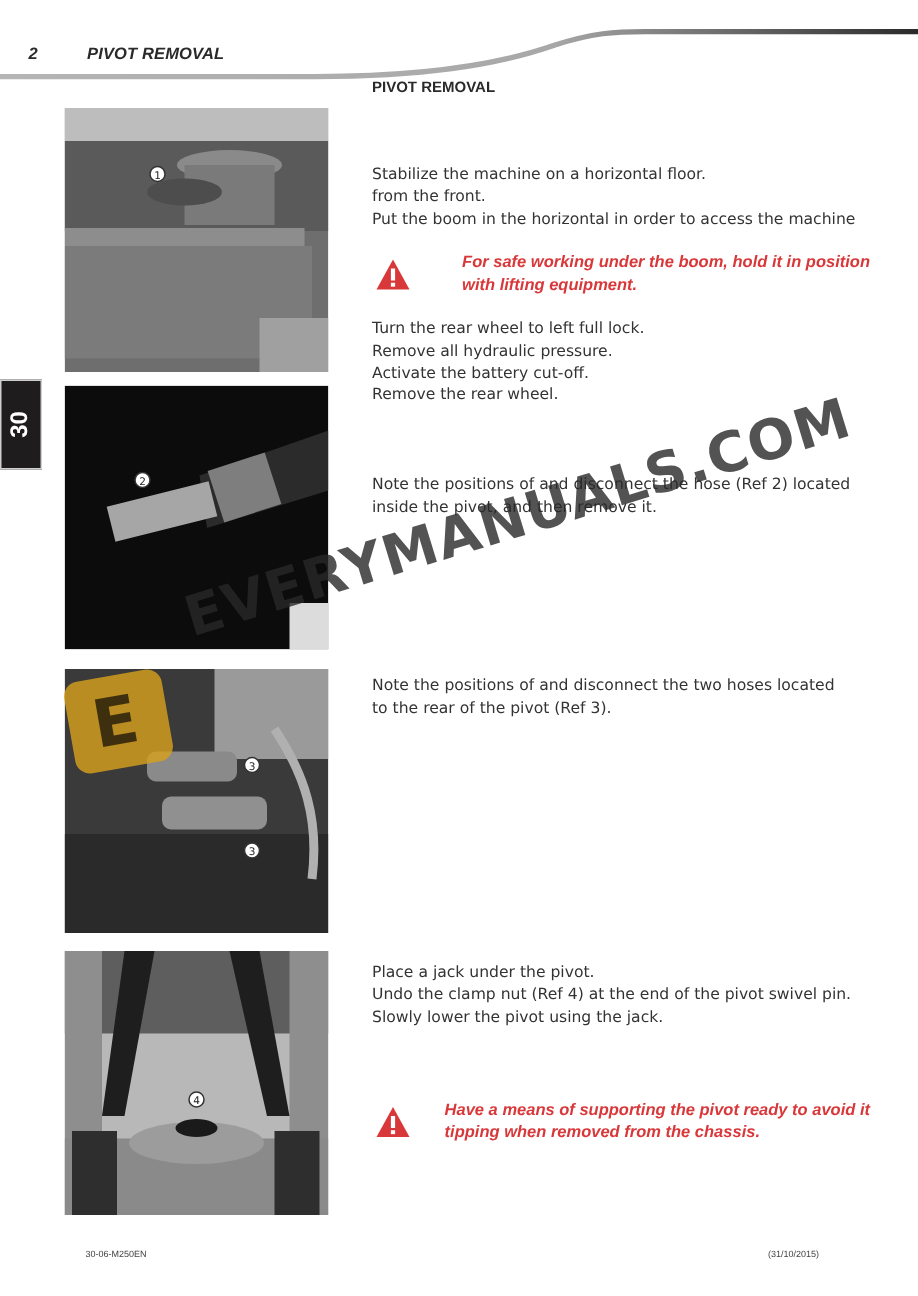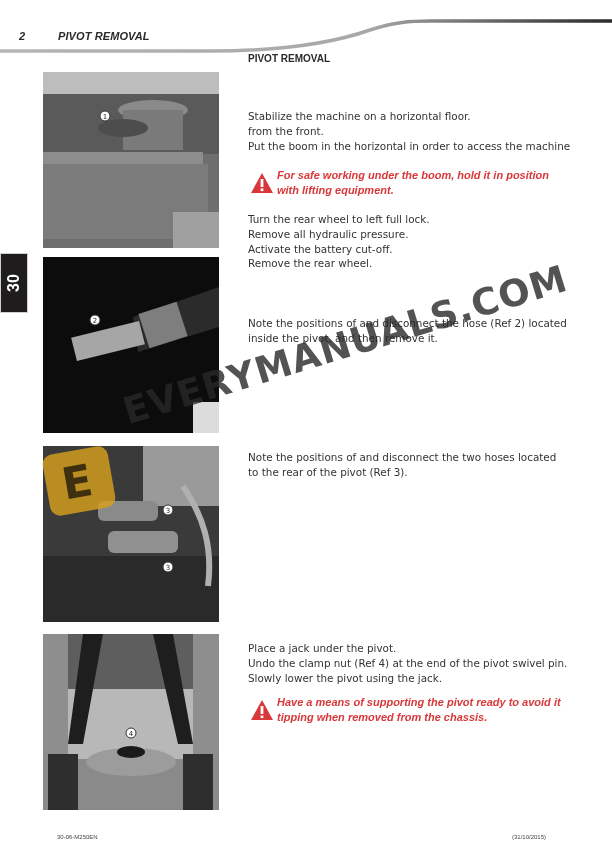--- a/index.html
+++ b/index.html
@@ -38,21 +38,21 @@
     position: absolute; left: 248px; width: 320px;
     font-family: "DejaVu Sans", sans-serif; font-size: 10.4px; line-height: 14.8px;
     color: #333333;
   }
   .heading {
     position: absolute; left: 248px; top: 53px;
     font-family: "Liberation Sans", sans-serif; font-weight: bold; font-size: 10px; color: #2a2a2a;
   }
   .line { display: block; white-space: nowrap; }
   .warning {
-    position: absolute; left: 250px; width: 330px; display: flex; align-items: flex-start;
+    position: absolute; left: 250px; width: 330px; display: flex; align-items: flex-start; justify-content: space-between;
   }
   .warning .tri { width: 24px; height: 22px; margin-top: 4px; flex: none; }
   .warning .wtext {
     margin-left: 3px;
     font-family: "Liberation Sans", sans-serif; font-weight: bold; font-style: italic;
     font-size: 11px; line-height: 14.6px; color: #d9383a;
   }
   .watermark {
     position: absolute; left: 118px; top: 392px;
     transform: rotate(-17deg); transform-origin: left top;
@@ -195,21 +195,21 @@
   <span class="line">Note the positions of and disconnect the two hoses located</span>
   <span class="line">to the rear of the pivot (Ref 3).</span>
 </div>
 
 <div class="text-col" style="top:641px;">
   <span class="line">Place a jack under the pivot.</span>
   <span class="line">Undo the clamp nut (Ref 4) at the end of the pivot swivel pin.</span>
   <span class="line">Slowly lower the pivot using the jack.</span>
 </div>
 
-<div class="warning" style="top:695px;">
+<div class="warning" style="top:733px;">
   <svg class="tri" viewBox="0 0 24 22">
     <path d="M12,1 L23,21 L1,21 Z" fill="#d9383a"></path>
     <rect x="10.6" y="7" width="2.8" height="8" fill="#fff"></rect>
     <rect x="10.6" y="16.5" width="2.8" height="2.6" fill="#fff"></rect>
   </svg>
   <div class="wtext">
     <span class="line">Have a means of supporting the pivot ready to avoid it</span>
     <span class="line">tipping when removed from the chassis.</span>
   </div>
 </div>

